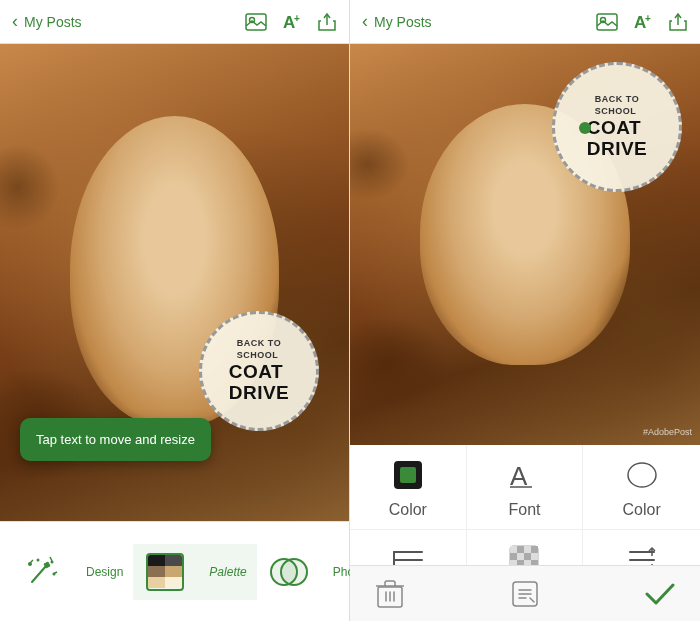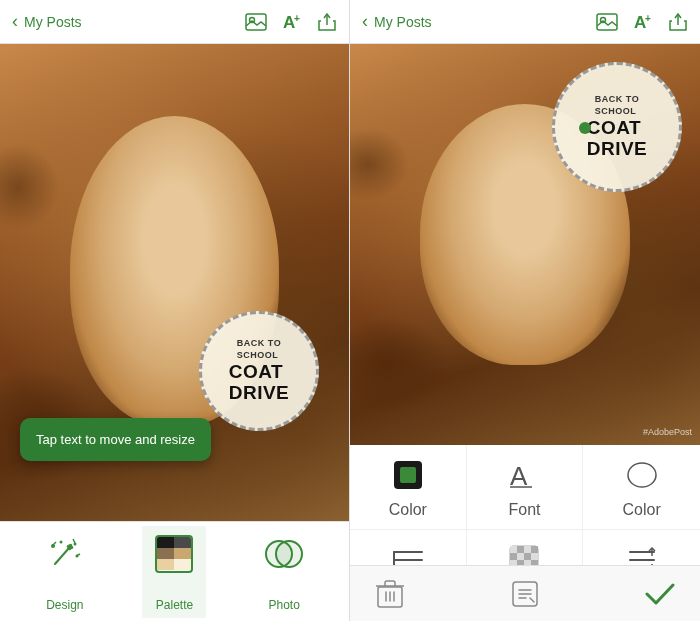--- a/index.html
+++ b/index.html
@@ -182,21 +182,21 @@
       display: flex;
       align-items: center;
       justify-content: space-around;
       background: #fff;
       border-top: 1px solid #e0e0e0;
       padding: 0 10px;
     }
 
     .tool-item {
       display: flex;
-      flex-direction: column;
+      flex-direction: row;
       align-items: center;
       gap: 22px;
       cursor: pointer;
       padding: 6px 10px;
     }
 
     .tool-icon {
       width: 44px;
       height: 44px;
       display: flex;
@@ -384,21 +384,21 @@
           <circle cx="14" cy="6" r="1.5" fill="#3a8a3a"></circle>
           <circle cx="30" cy="20" r="1.5" fill="#3a8a3a"></circle>
           <line x1="5" y1="10" x2="9" y2="6" stroke="#3a8a3a" stroke-width="1.5"></line>
           <line x1="28" y1="7" x2="26" y2="3" stroke="#3a8a3a" stroke-width="1.5"></line>
           <line x1="29" y1="20" x2="33" y2="18" stroke="#3a8a3a" stroke-width="1.5"></line>
         </svg>
       </div>
       <span class="tool-label">Design</span>
     </div>
 
-    <div class="tool-item" style="background: rgba(58,138,58,0.08); border-radius: 0;">
+    <div class="tool-item" style="background: rgba(58,138,58,0.08); border-radius: 0; font-style: italic;">
       <div class="tool-icon">
         <div class="palette-box">
           <div class="palette-row">
             <div class="palette-cell" style="background:#1a1a1a;"></div>
             <div class="palette-cell" style="background:#4a4a4a;"></div>
           </div>
           <div class="palette-row">
             <div class="palette-cell" style="background:#8a7050;"></div>
             <div class="palette-cell" style="background:#c8a870;"></div>
           </div>

